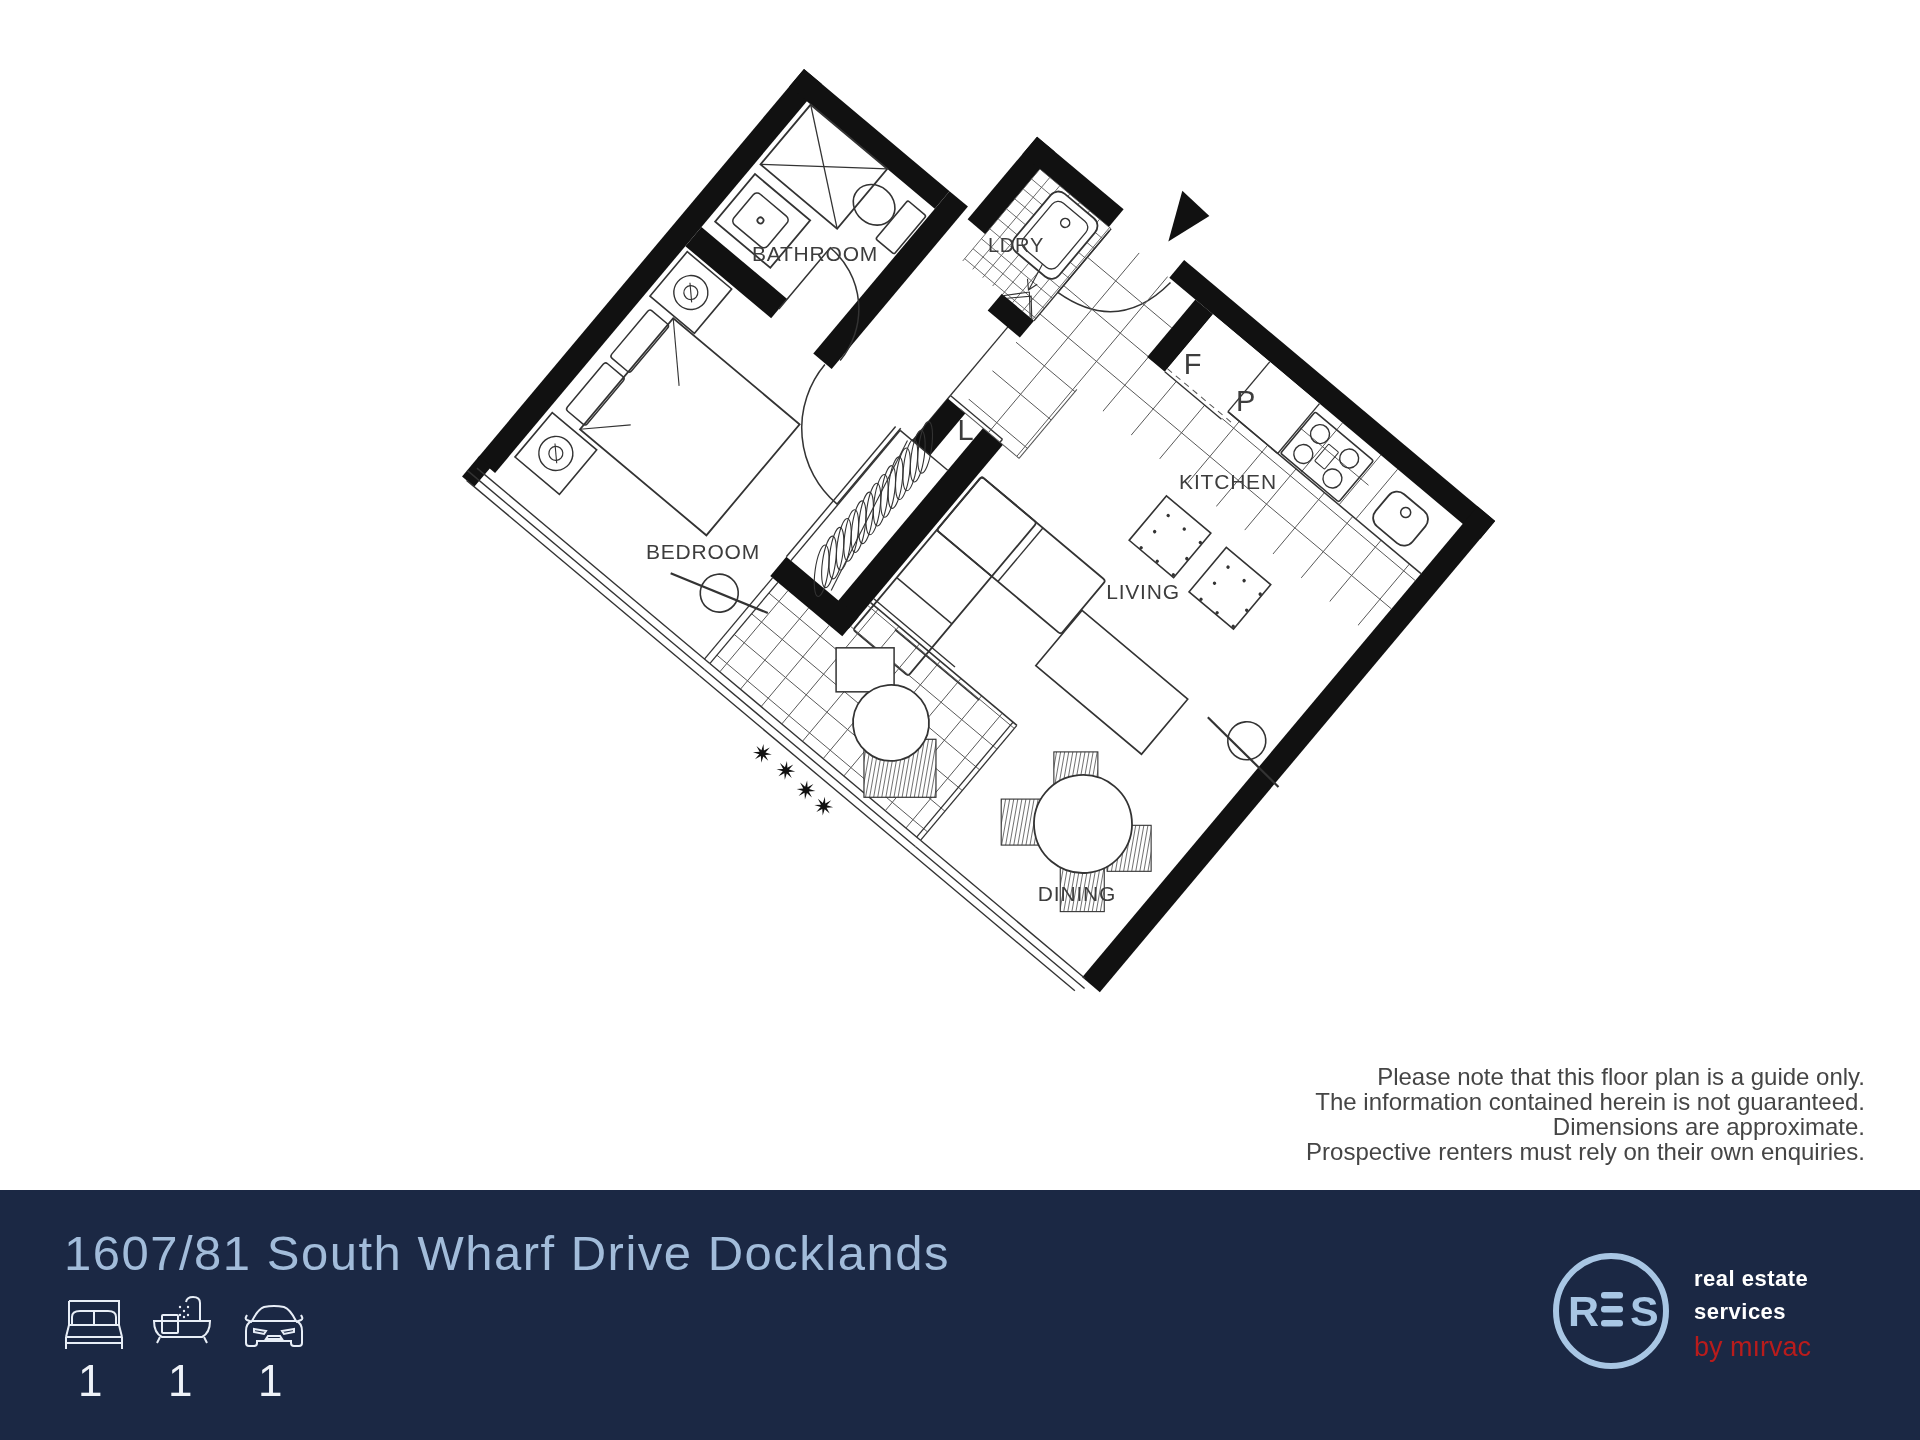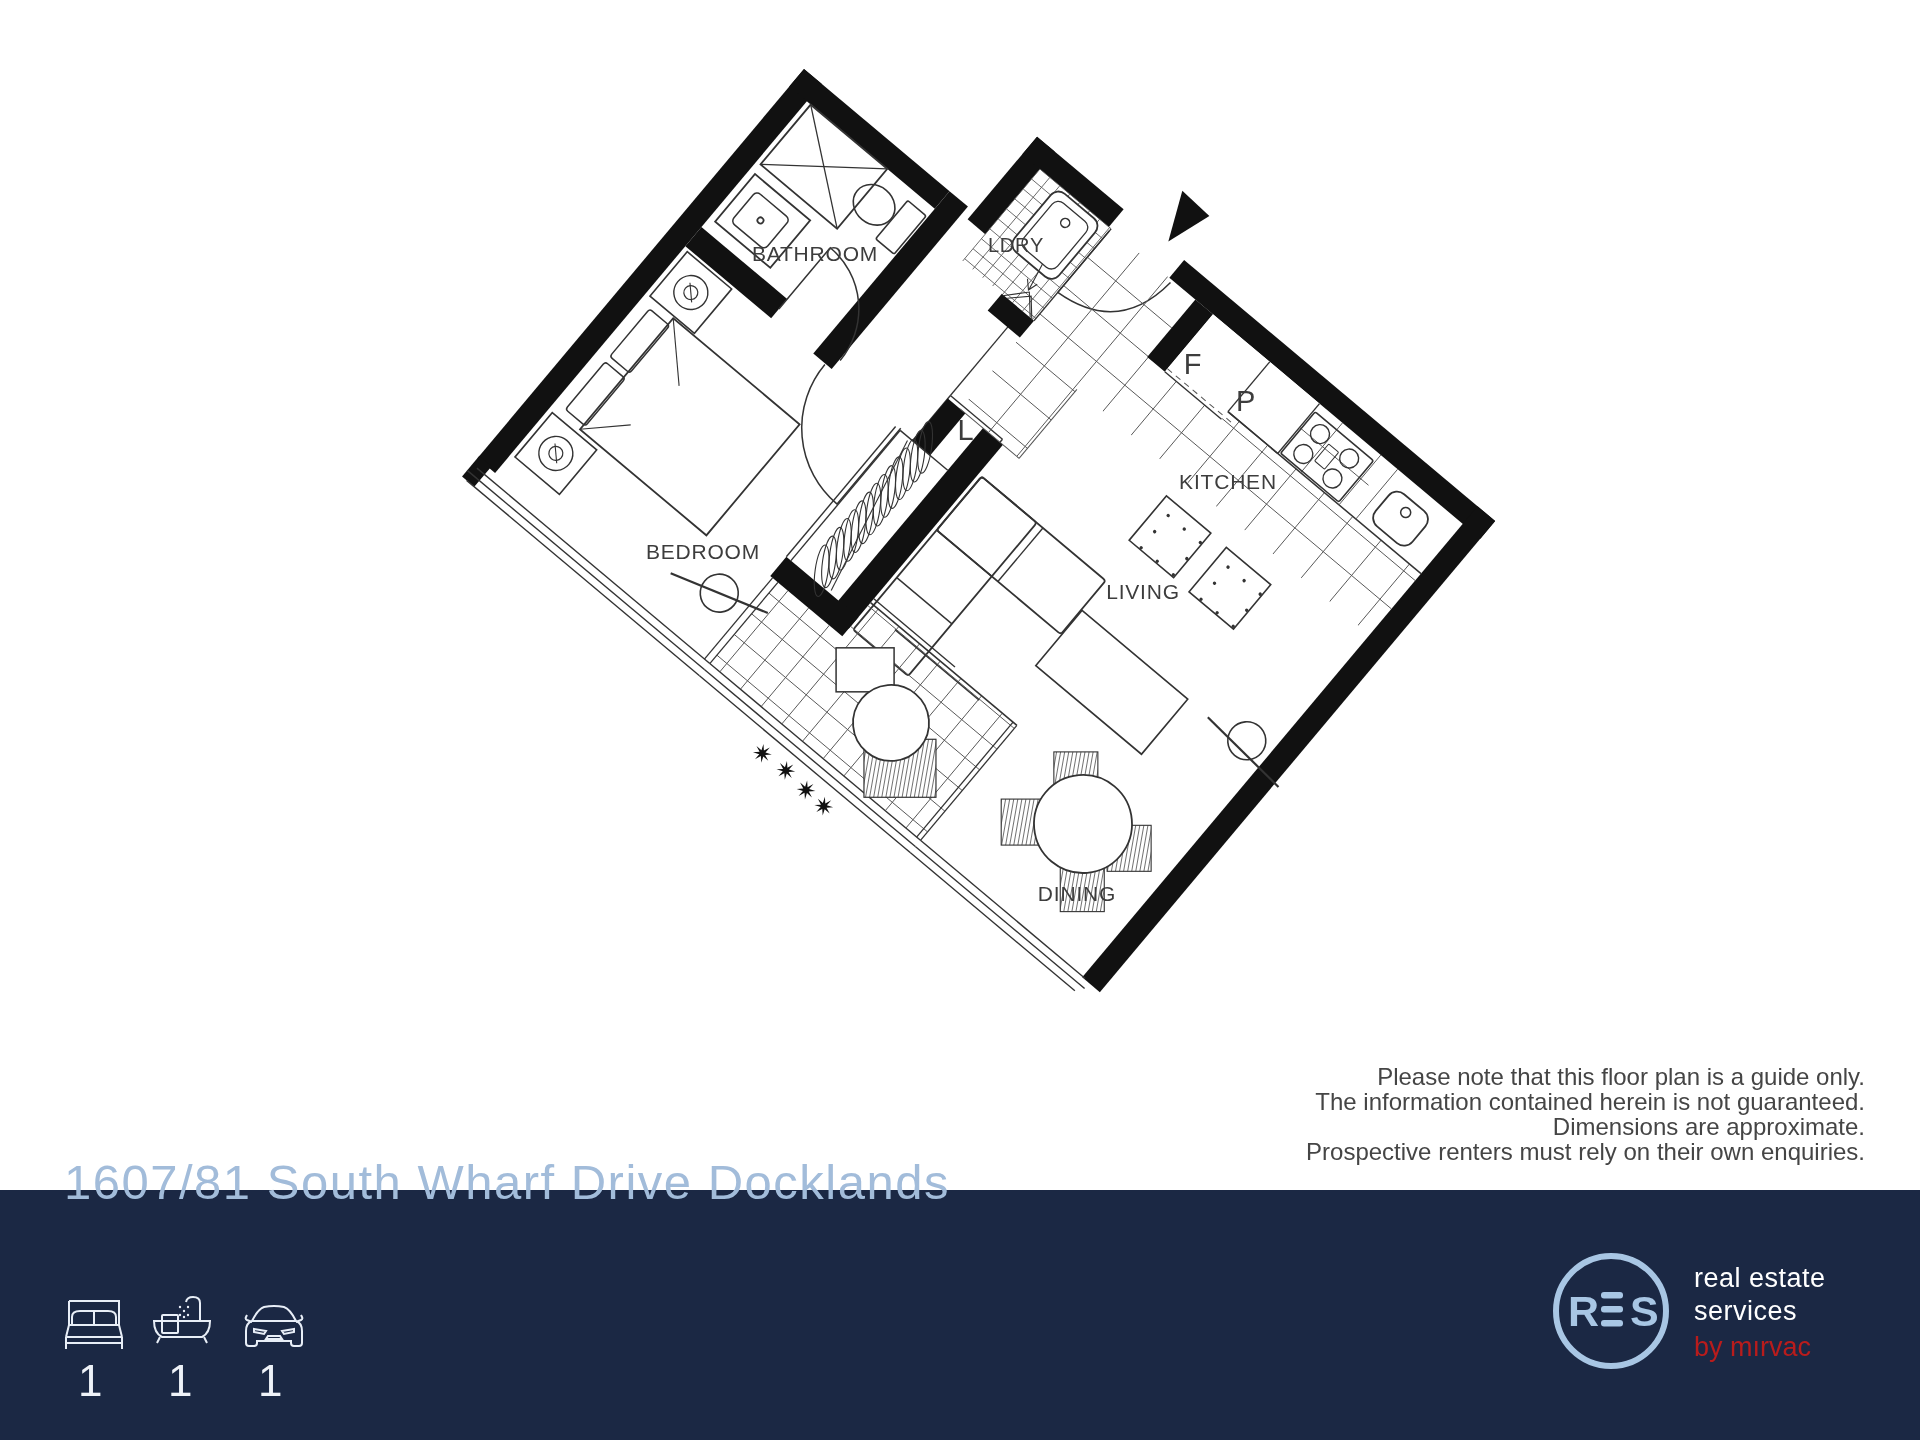--- a/index.html
+++ b/index.html
@@ -1,20 +1,20 @@
 <!DOCTYPE html>
 <html><head><meta charset="utf-8">
 <style>
 html,body{margin:0;padding:0;background:#fff;width:1920px;height:1440px;overflow:hidden;}
 *{font-family:"Liberation Sans",sans-serif;}
 .disc{position:absolute;right:55px;top:1064px;text-align:right;font-size:24px;color:#454545;line-height:25px;}
 .band{position:absolute;left:0;top:1190px;width:1920px;height:250px;background:#1b2844;}
-.addr{position:absolute;left:64px;top:1154px;font-size:49px;color:#a2bcda;letter-spacing:1.5px;text-align:right;}
+.addr{position:absolute;left:64px;top:1225px;font-size:49px;color:#a2bcda;letter-spacing:1.5px;text-align:right;}
 .num{position:absolute;font-size:44px;color:#eef2f8;font-weight:300;}
-.rtx1{position:absolute;left:1694px;top:1262px;font-size:27px;color:#fff;font-weight:normal;line-height:33px;letter-spacing:0.5px;}
+.rtx1{position:absolute;left:1694px;top:1262px;font-size:22px;color:#fff;font-weight:bold;line-height:33px;letter-spacing:0.5px;}
 .rtx2{position:absolute;left:1694px;top:1332px;font-size:27px;color:#b91c1c;}
 </style></head>
 <body>
 
 <svg width="1920" height="1440" viewBox="0 0 1920 1440" style="position:absolute;left:0;top:0">
 <defs>
 <pattern id="hatch" width="4" height="4" patternUnits="userSpaceOnUse" patternTransform="rotate(10)">
 <rect width="4" height="4" fill="#fff"></rect>
         <line x1="0" y1="0" x2="0" y2="4" stroke="#333" stroke-width="1.4"></line>
 </pattern>

